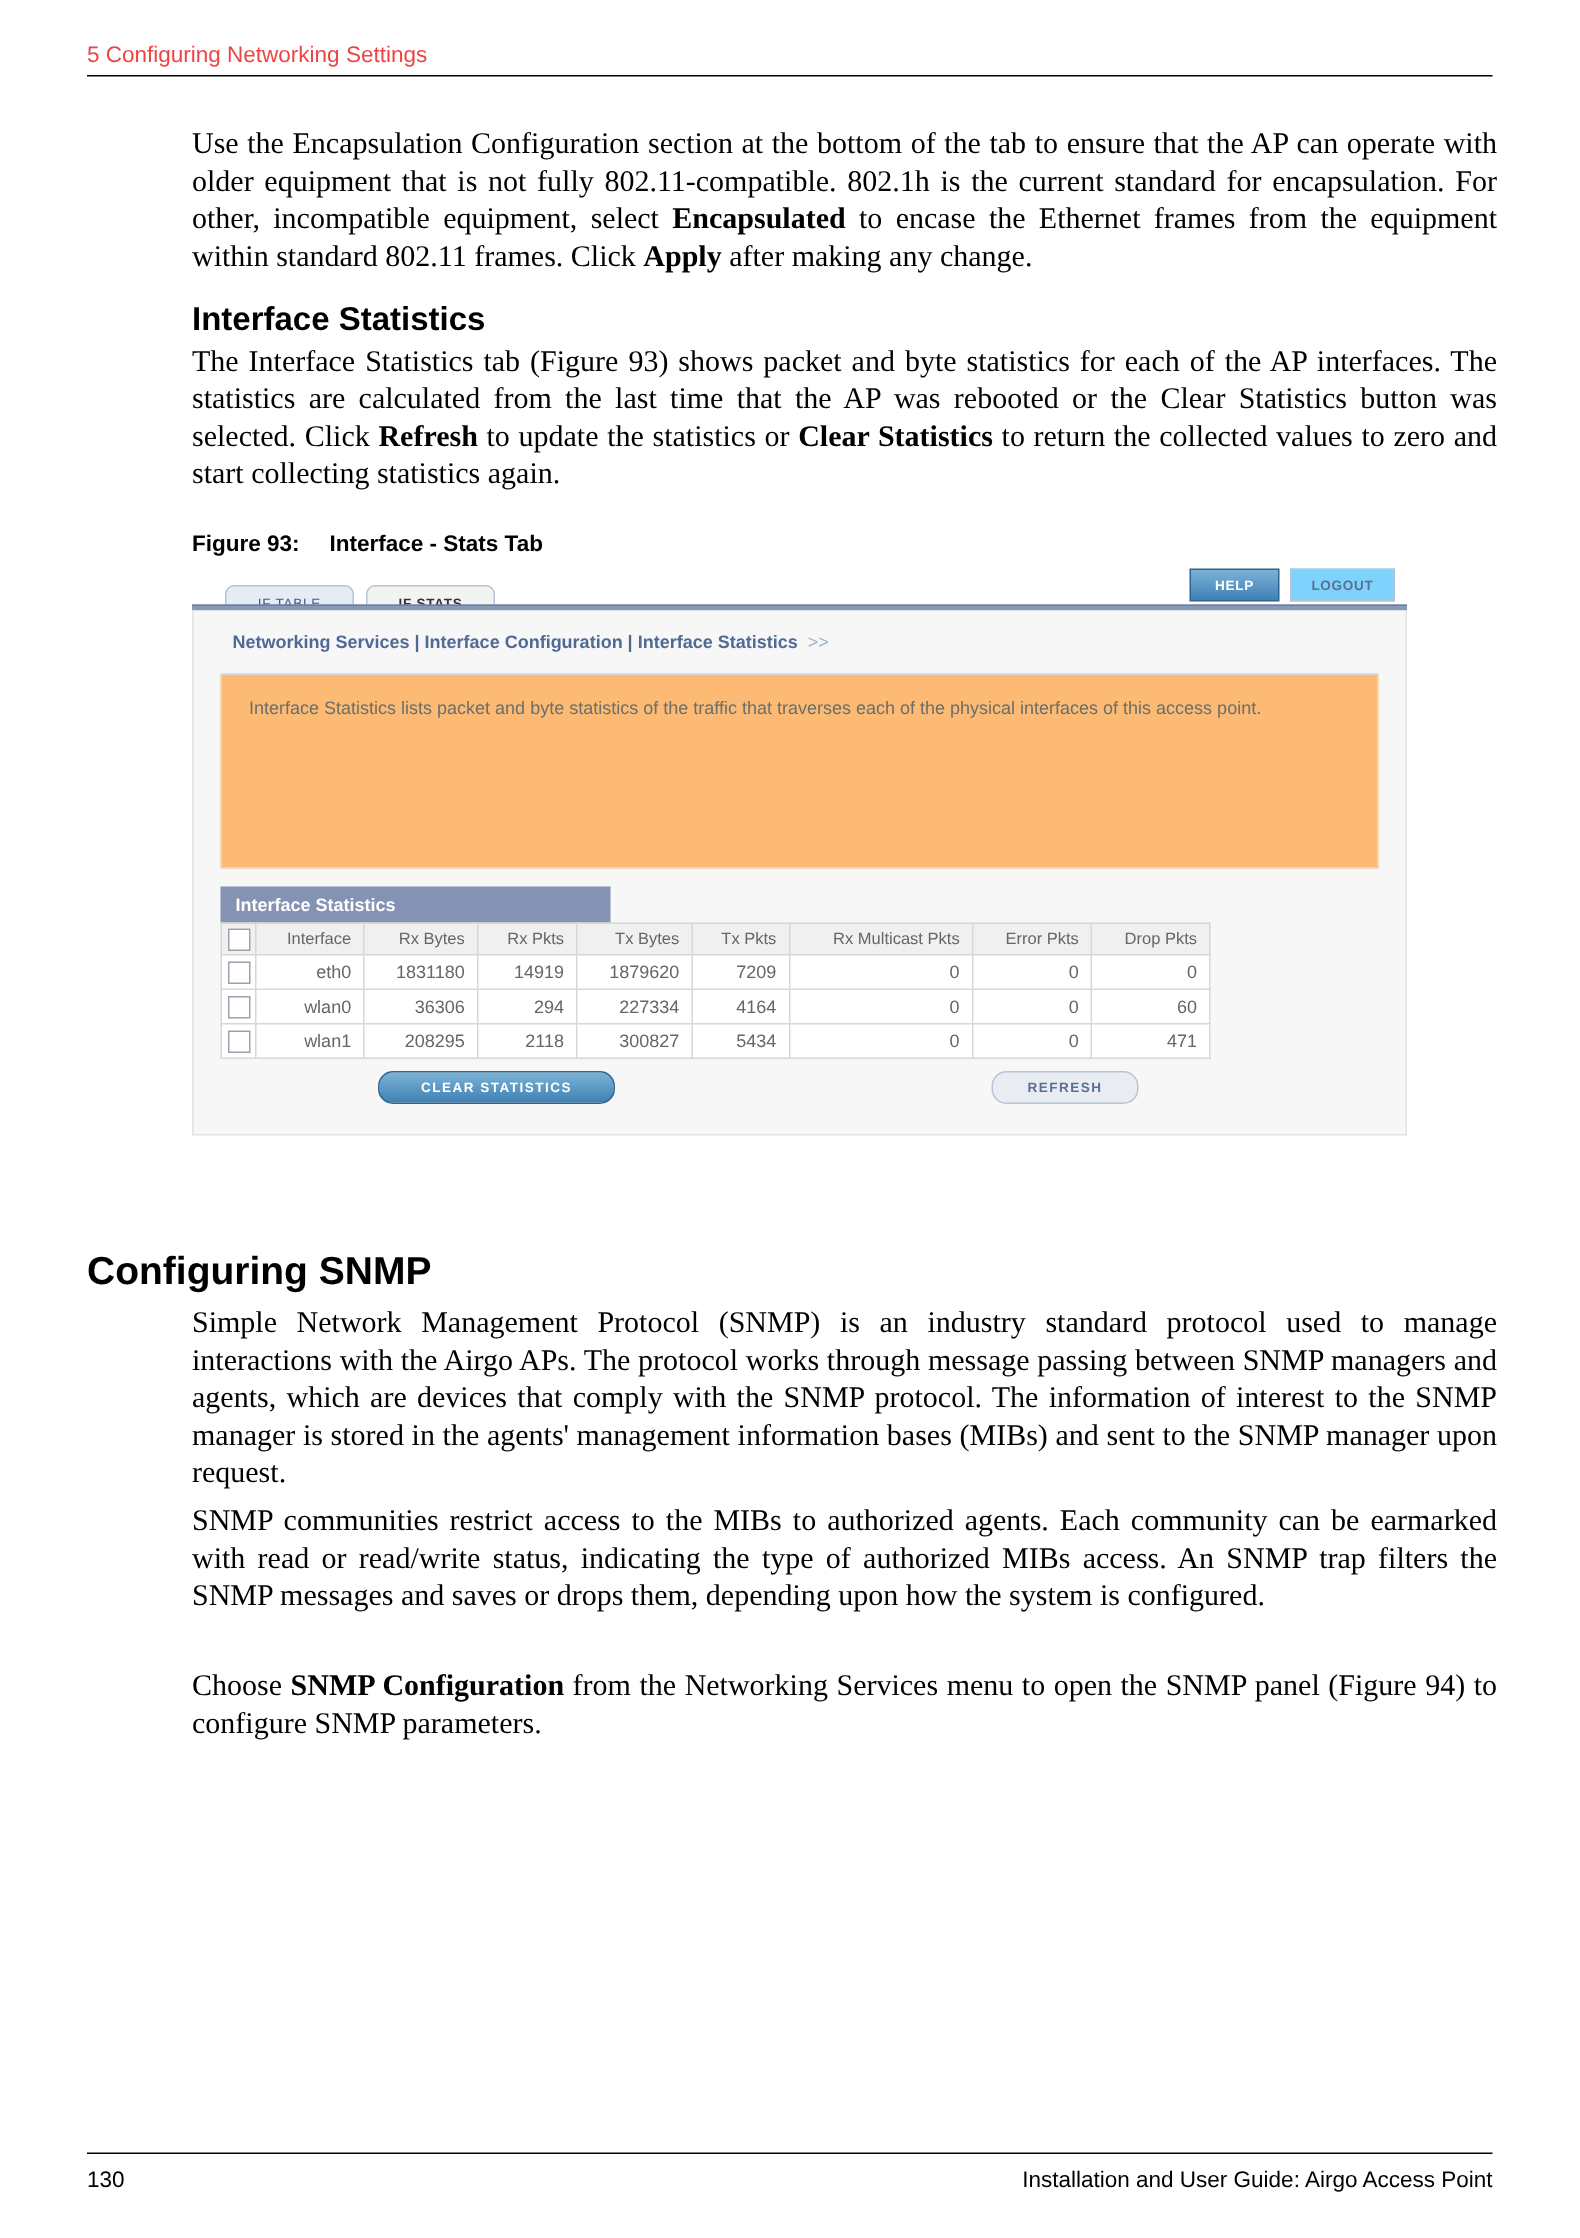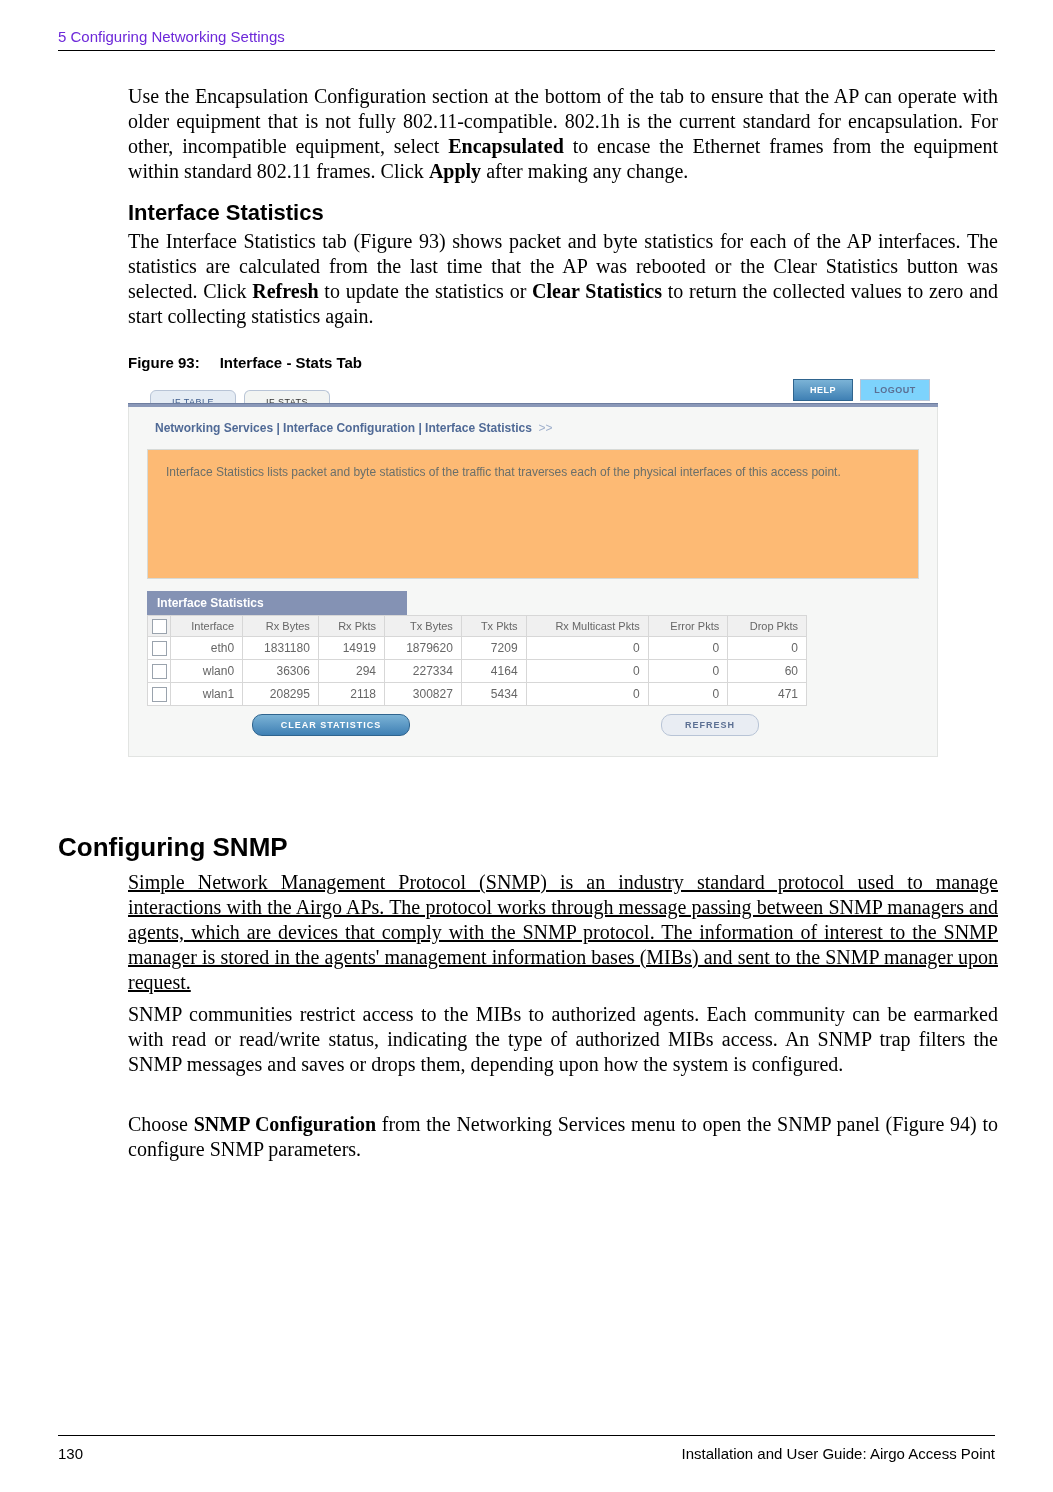--- a/index.html
+++ b/index.html
@@ -17,21 +17,21 @@
     height: 1492px;
     box-sizing: border-box;
   }
   .header {
     position: absolute;
     top: 28px;
     left: 58px;
     right: 58px;
     font-family: Arial, Helvetica, sans-serif;
     font-size: 15px;
-    color: #6d28d9;
+    color: #ef4444;
   }
   .header-line {
     position: absolute;
     top: 50px;
     left: 58px;
     right: 58px;
     border-top: 1px solid #000;
   }
   .body-text {
     position: absolute;
@@ -103,21 +103,21 @@
     border: 1px solid #b8c4d6;
     color: #3c5a8a;
   }
   .tab-active {
     left: 116px;
     width: 86px;
     background: #f2f4f2;
     border: 1px solid #b8c4d6;
     border-bottom: none;
     color: #333;
-    font-weight: normal;
+    font-weight: bold;
   }
   .pillbtn {
     position: absolute;
     top: 4px;
     height: 20px;
     line-height: 20px;
     border-radius: 0;
     font-size: 9px;
     font-weight: bold;
     text-align: center;
@@ -237,21 +237,21 @@
     border: 1px solid #b8c4d6;
   }
   .h1 {
     position: absolute;
     left: 58px;
     top: 832px;
     font-family: Arial, Helvetica, sans-serif;
     font-weight: bold;
     font-size: 26px;
   }
-  .para3 { top: 870px; text-decoration: underline; }
+  .para3 { top: 870px; }
   .para4 { top: 1002px; }
   .para5 { top: 1112px; }
   .footer-line {
     position: absolute;
     bottom: 56px;
     left: 58px;
     right: 58px;
     border-top: 1px solid #000;
   }
   .footer {

